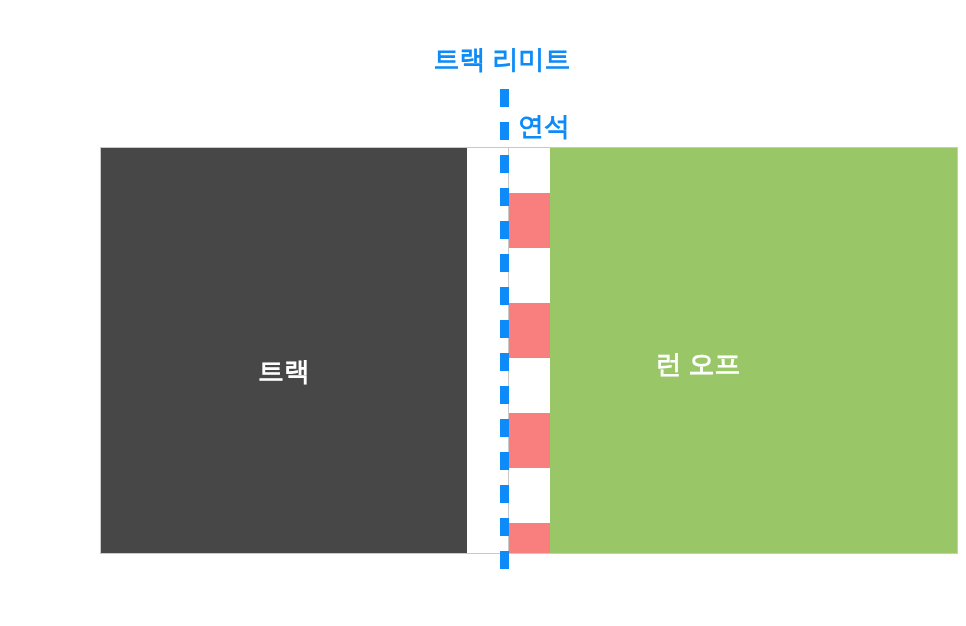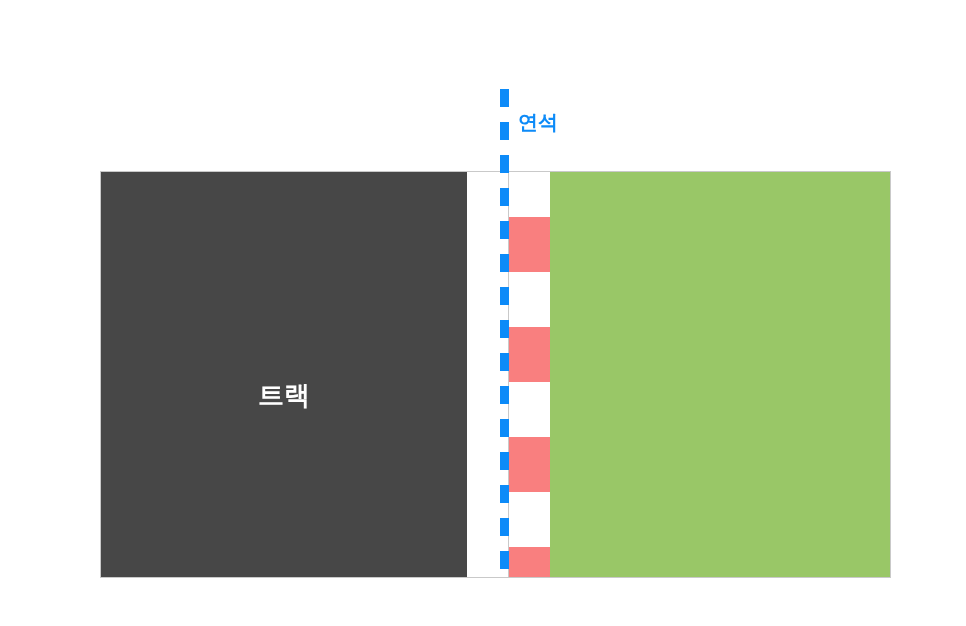--- a/index.html
+++ b/index.html
@@ -22,37 +22,36 @@
     transform: translateX(-50%);
     font-size: 26px;
     font-weight: 700;
     color: var(--track_limit_blue, #0d8bf8);
     white-space: nowrap;
   }
   .curb-label {
     position: absolute;
     left: 518px;
     top: 109px;
-    font-size: 20px;
+    font-size: 26px;
     font-weight: 700;
     color: var(--track_limit_blue, #0d8bf8);
     white-space: nowrap;
   }
   .figure {
     position: absolute;
     left: 100px;
     top: 147px;
-    width: 791px;
+    width: 858px;
     height: 407px;
     box-sizing: border-box;
     border: 1px solid var(--border_gray, #c9c9c9);
     display: flex;
     flex-direction: row;
     align-items: stretch;
-    margin-top: 24px;
   }
   .track-area {
     position: relative;
     width: 366px;
     flex: 0 0 366px;
     background: var(--track_dark, #474747);
   }
   .track-area .area-label {
     position: absolute;
     left: 50%;
@@ -110,20 +109,21 @@
     );
     z-index: 5;
     pointer-events: none;
   }
 </style>
 </head>
 <body>
 
 <div class="canvas">
 
+  <div class="title-label">트랙 리미트</div>
 
   <div class="dashed-line"></div>
 
   <div class="curb-label">연석</div>
 
   <div class="figure">
 
     <div class="track-area">
       <span class="area-label">트랙</span>
     </div>
@@ -137,17 +137,18 @@
         <div style="height: 55px; flex: 0 0 55px; background: rgb(249, 127, 127);"></div>
         <div style="height: 55px; flex: 0 0 55px; background: rgb(255, 255, 255);"></div>
         <div style="height: 55px; flex: 0 0 55px; background: rgb(249, 127, 127);"></div>
         <div style="height: 55px; flex: 0 0 55px; background: rgb(255, 255, 255);"></div>
         <div style="height: 32px; flex: 0 0 32px; background: rgb(249, 127, 127);"></div>
       </div>
 
     <div class="runoff-area"></div>
 
     <div class="runoff-label">
+      <div>런 오프</div>
     </div>
 
   </div>
 
 </div>
 
 </body></html>

